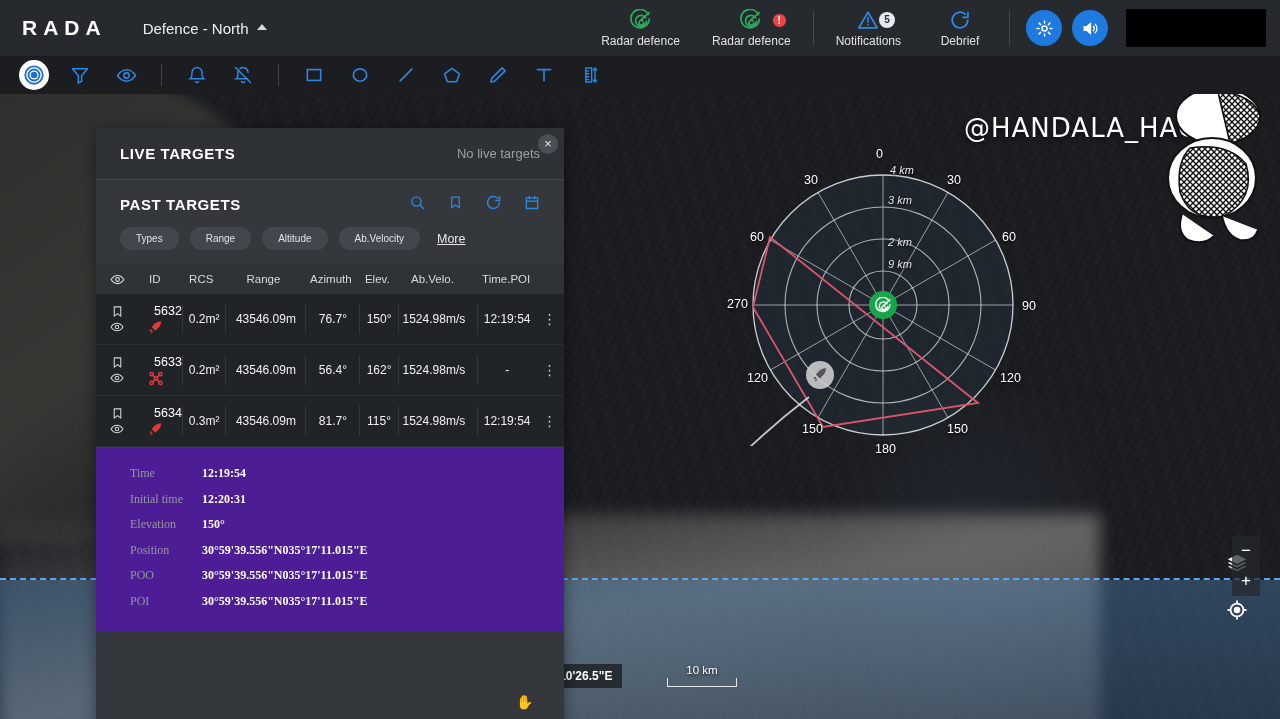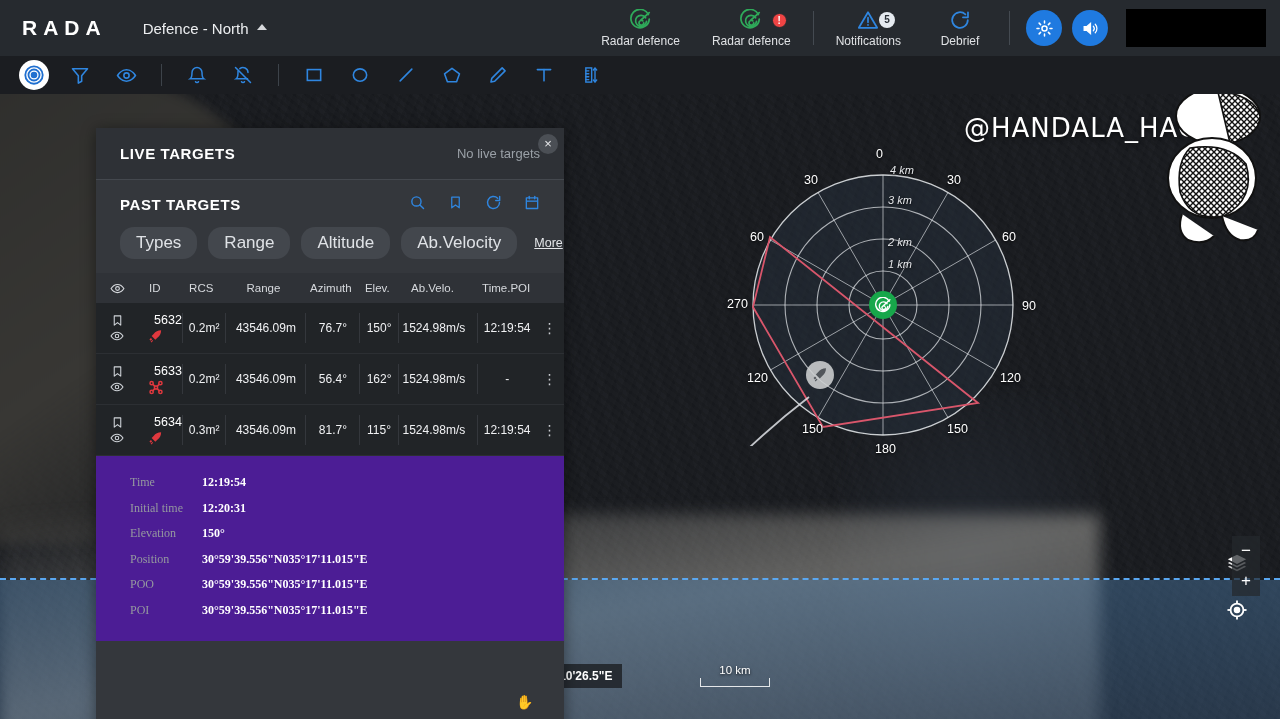--- a/index.html
+++ b/index.html
@@ -132,21 +132,21 @@
   .no-live { margin-left:auto; font-size:13px; color:#9aa0a7; }
   .close-x {
     position:absolute; right:6px; top:6px; width:20px;height:20px;border-radius:50%;
     background:#4b4f55; color:#e6e8ea; font-size:13px; line-height:20px; text-align:center;
     cursor:pointer;
   }
   .panel-past { padding: 14px 24px 0 24px; display:flex; align-items:center; }
   .past-actions { margin-left:auto; display:flex; gap:22px; align-items:center; }
   .chips { display:flex; align-items:center; gap:11px; padding: 12px 24px 14px 24px; }
   .chip {
-    background:#43474d; color:#dfe2e6; font-size:17px; border-radius:14px;
+    background:#43474d; color:#dfe2e6; font-size:10px; border-radius:14px;
     padding: 6px 16px; cursor:pointer; white-space:nowrap;
   }
   .more-link {
     font-size:12.5px; color:#e4e6e9; text-decoration:underline; cursor:pointer; margin-left:6px;
   }
   .thead {
     display:flex; align-items:center; height:30px; background:#2f3237;
     font-size:11.5px; color:#d6d9dd; padding-left: 8px;
   }
   .thead .c { text-align:center; }
@@ -203,21 +203,21 @@
   }
   .zoom-btn {
     width:28px;height:30px; background:rgba(36,40,45,.72); color:#fff;
     display:flex;align-items:center;justify-content:center; font-size:17px; cursor:pointer;
   }
   .coord-pill {
     position:absolute; left:510px; top:664px; height:24px; z-index:26;
     background:rgba(30,34,39,.85); color:#fff; font-size:12px; font-weight:700;
     display:flex; align-items:center; padding: 0 10px;
   }
-  .scalebar { position:absolute; left:700px; top:664px; z-index:26; }
+  .scalebar { position:absolute; left:667px; top:664px; z-index:26; }
   .scalebar .bar {
     width:70px; height:9px; border:1.5px solid rgba(255,255,255,.85);
     border-top:none; margin-top: 2px;
   }
   .scalebar .txt {
     font-size:11.5px; color:#fff; text-align:center; width:70px;
     text-shadow: 0 1px 3px rgba(0,0,0,.8);
   }
 
   
@@ -272,21 +272,21 @@
     <div class="radar-lbl" style="left:131px;top:292px;">180</div>
     <div class="radar-lbl" style="left:203px;top:272px;">150</div>
     <div class="radar-lbl" style="left:256px;top:221px;">120</div>
     <div class="radar-lbl" style="left:278px;top:149px;">90</div>
     <div class="radar-lbl" style="left:258px;top:80px;">60</div>
     <div class="radar-lbl" style="left:203px;top:23px;">30</div>
 
     <div class="radar-km" style="left:146px;top:14px;">4 km</div>
     <div class="radar-km" style="left:144px;top:44px;">3 km</div>
     <div class="radar-km" style="left:144px;top:86px;">2 km</div>
-    <div class="radar-km" style="left:144px;top:108px;">1 km</div>
+    <div class="radar-km" style="left:144px;top:108px;">9 km</div>
 
     <div class="radar-center" style="left:125px;top:141px;">
       <svg width="17" height="17" viewBox="0 0 24 24" fill="none" stroke="#fff" stroke-width="2" stroke-linecap="round">
         <path d="M20 6 A10 10 0 1 0 21 11"></path>
           <path d="M17 9.5 A6 6 0 1 0 18 13.5"></path>
           <path d="M14 13 A2.6 2.6 0 1 0 15 15"></path>
           <line x1="12" y1="12" x2="21" y2="4"></line>
       </svg>
     </div>
 

